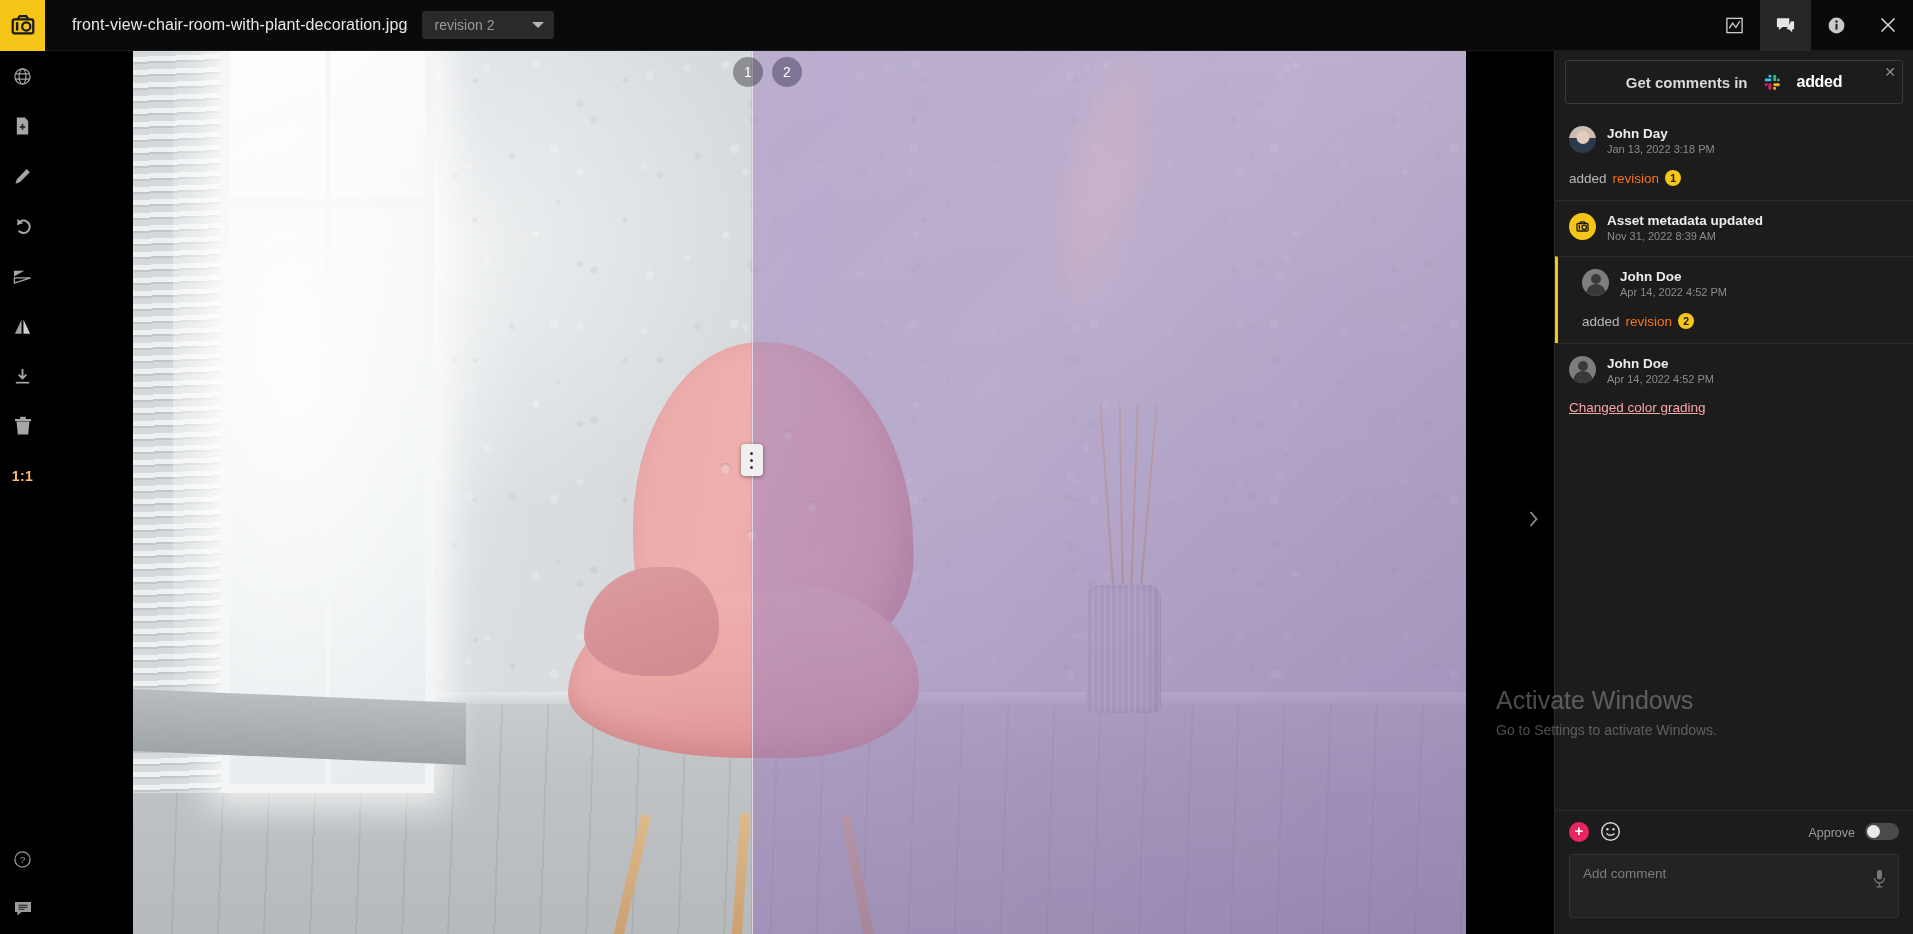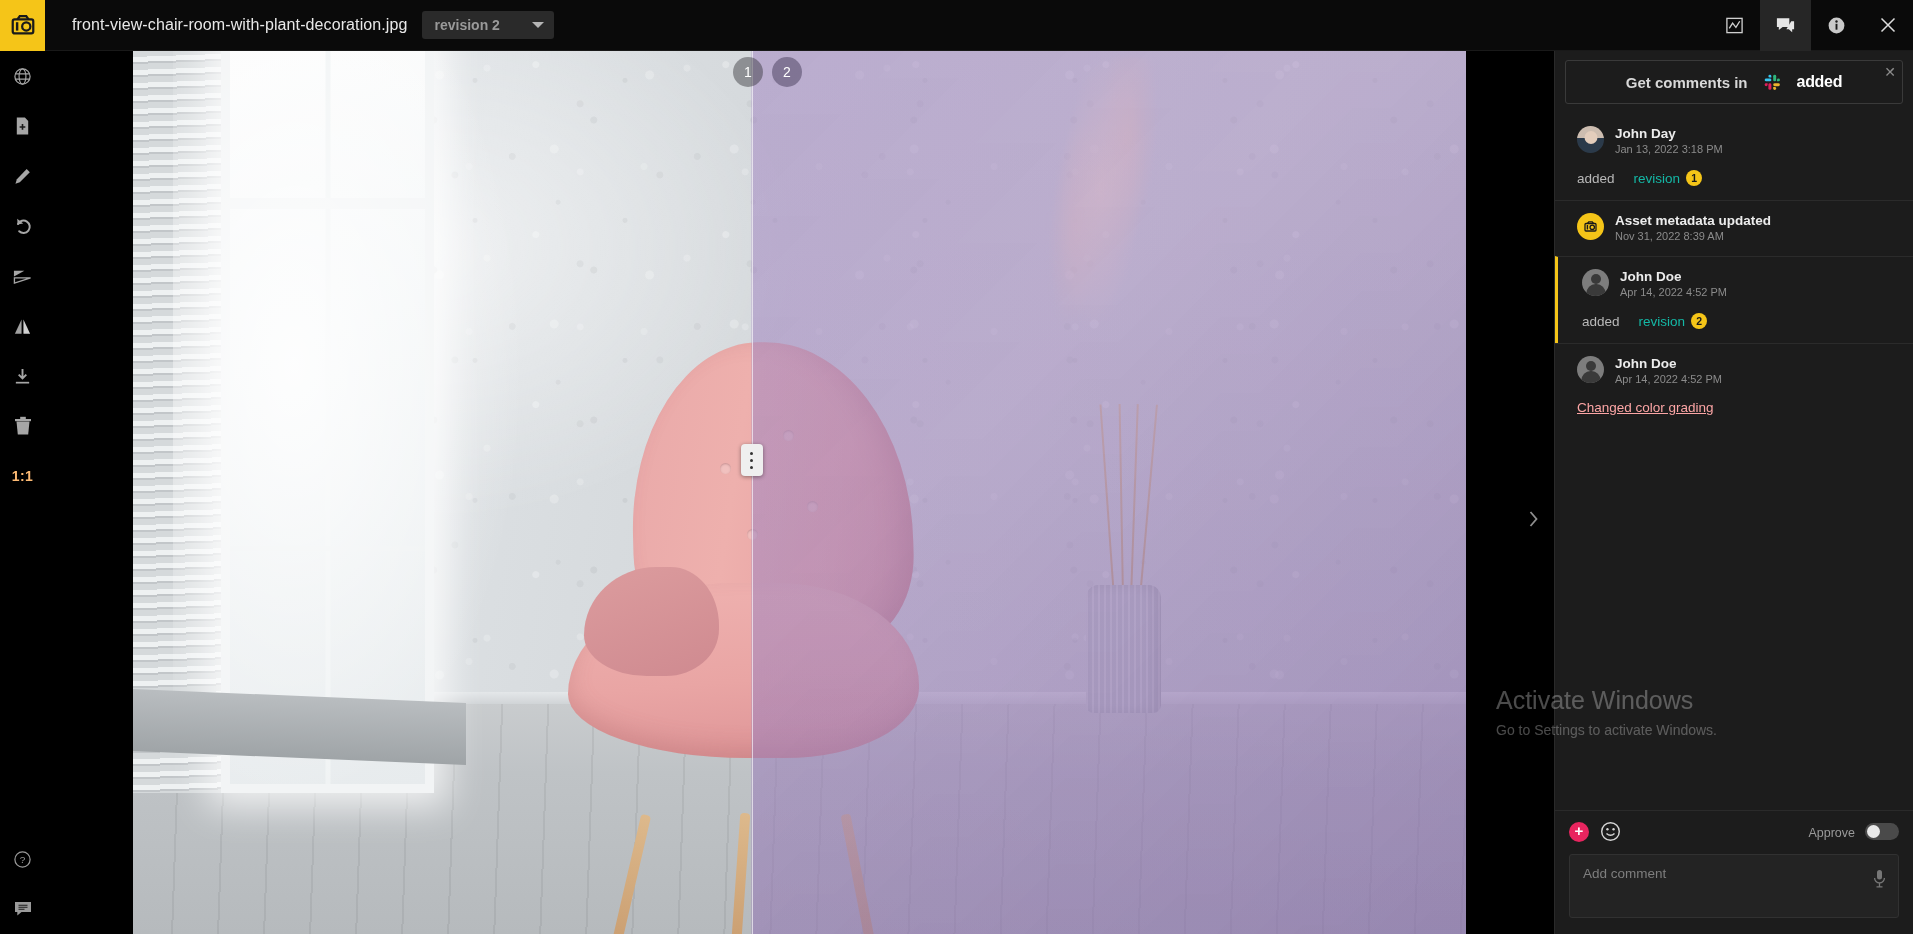--- a/index.html
+++ b/index.html
@@ -23,21 +23,21 @@
     display: flex; align-items: center; justify-content: center; flex: none;
   }
   .logo-glyph { width: 30px; height: 28px; }
   .file-title {
     margin-left: 27px; color: #e8e8e8; font-size: 16px; letter-spacing: .1px;
     white-space: nowrap;
   }
   .revision-chip {
     margin-left: 14px; height: 28px; min-width: 132px;
     background: #2a2a2a; border-radius: 3px; display: flex; align-items: center;
-    padding: 0 10px 0 13px; gap: 2px; cursor: pointer; font-weight: bold;
+    padding: 0 10px 0 13px; gap: 2px; cursor: pointer;
   }
   .revision-chip .rev-label { color: #9a9a9a; font-size: 14px; flex: 1; }
   .caret { width: 0; height: 0; border-left: 6px solid transparent;
            border-right: 6px solid transparent; border-top: 6px solid #b5b5b5; }
   .top-actions { margin-left: auto; display: flex; height: 51px; }
   .top-btn {
     width: 51px; height: 51px; display: flex; align-items: center; justify-content: center;
     cursor: pointer;
   }
   .top-btn.active { background: #262626; }
@@ -253,21 +253,21 @@
     cursor: pointer;
   }
   .slack-banner .txt { color: #d8d8d8; font-size: 15px; font-weight: 600; }
   .slack-close {
     position: absolute; right: 6px; top: 4px; color: #8c8c8c; font-size: 14px;
     cursor: pointer; line-height: 1;
   }
   .slack-wordmark { color: #fff; font-size: 16px; font-weight: 700; letter-spacing: -.3px; }
 
   .feed { flex: 1; overflow-y: auto; padding-top: 10px; }
-  .entry { position: relative; padding: 12px 18px 14px 22px; }
+  .entry { position: relative; padding: 12px 18px 14px 14px; }
   .entry.sel { border-left: 3px solid #f5c518; padding-left: 24px; }
   .entry + .entry { border-top: 1px solid #2b2b2b; }
   .entry-head { display: flex; gap: 11px; align-items: flex-start; }
   .avatar {
     width: 27px; height: 27px; border-radius: 50%; flex: none; overflow: hidden;
     background: #7d7d7d; position: relative;
   }
   .avatar.photo-a { background: linear-gradient(180deg,#cdbdb0 0 46%, #2b3a4a 46% 100%); }
   .avatar.photo-a::after {
     content:''; position:absolute; left:50%; top:18%; width:13px; height:13px;
@@ -280,21 +280,21 @@
   }
   .avatar.generic::after {
     content:''; position:absolute; left:50%; top:56%; width:19px; height:16px;
     border-radius:9px 9px 0 0; background:#3a3a3a; transform:translateX(-50%);
   }
   .meta { display: flex; flex-direction: column; gap: 2px; }
   .author { color: #ececec; font-size: 13.5px; font-weight: 700; }
   .stamp { color: #8b8b8b; font-size: 11px; }
   .entry-body { margin-top: 15px; font-size: 13.5px; color: #b9b9b9; display: flex;
                 align-items: center; gap: 6px; flex-wrap: wrap; }
-  .rev-link { color: #14b8a6; margin-left: 13px; }
+  .rev-link { color: #f97316; }
   .rev-num {
     width: 16px; height: 16px; border-radius: 50%; background: #f5c518; color: #1a1a1a;
     font-size: 10.5px; font-weight: 700; display: inline-flex;
     align-items: center; justify-content: center;
   }
   .plain-text { color: #fca5a5; text-decoration: underline; }
 
   .composer { border-top: 1px solid #2a2a2a; padding: 10px 14px 16px; position: relative; }
   .composer-row { display: flex; align-items: center; gap: 11px; }
   .add-btn {

